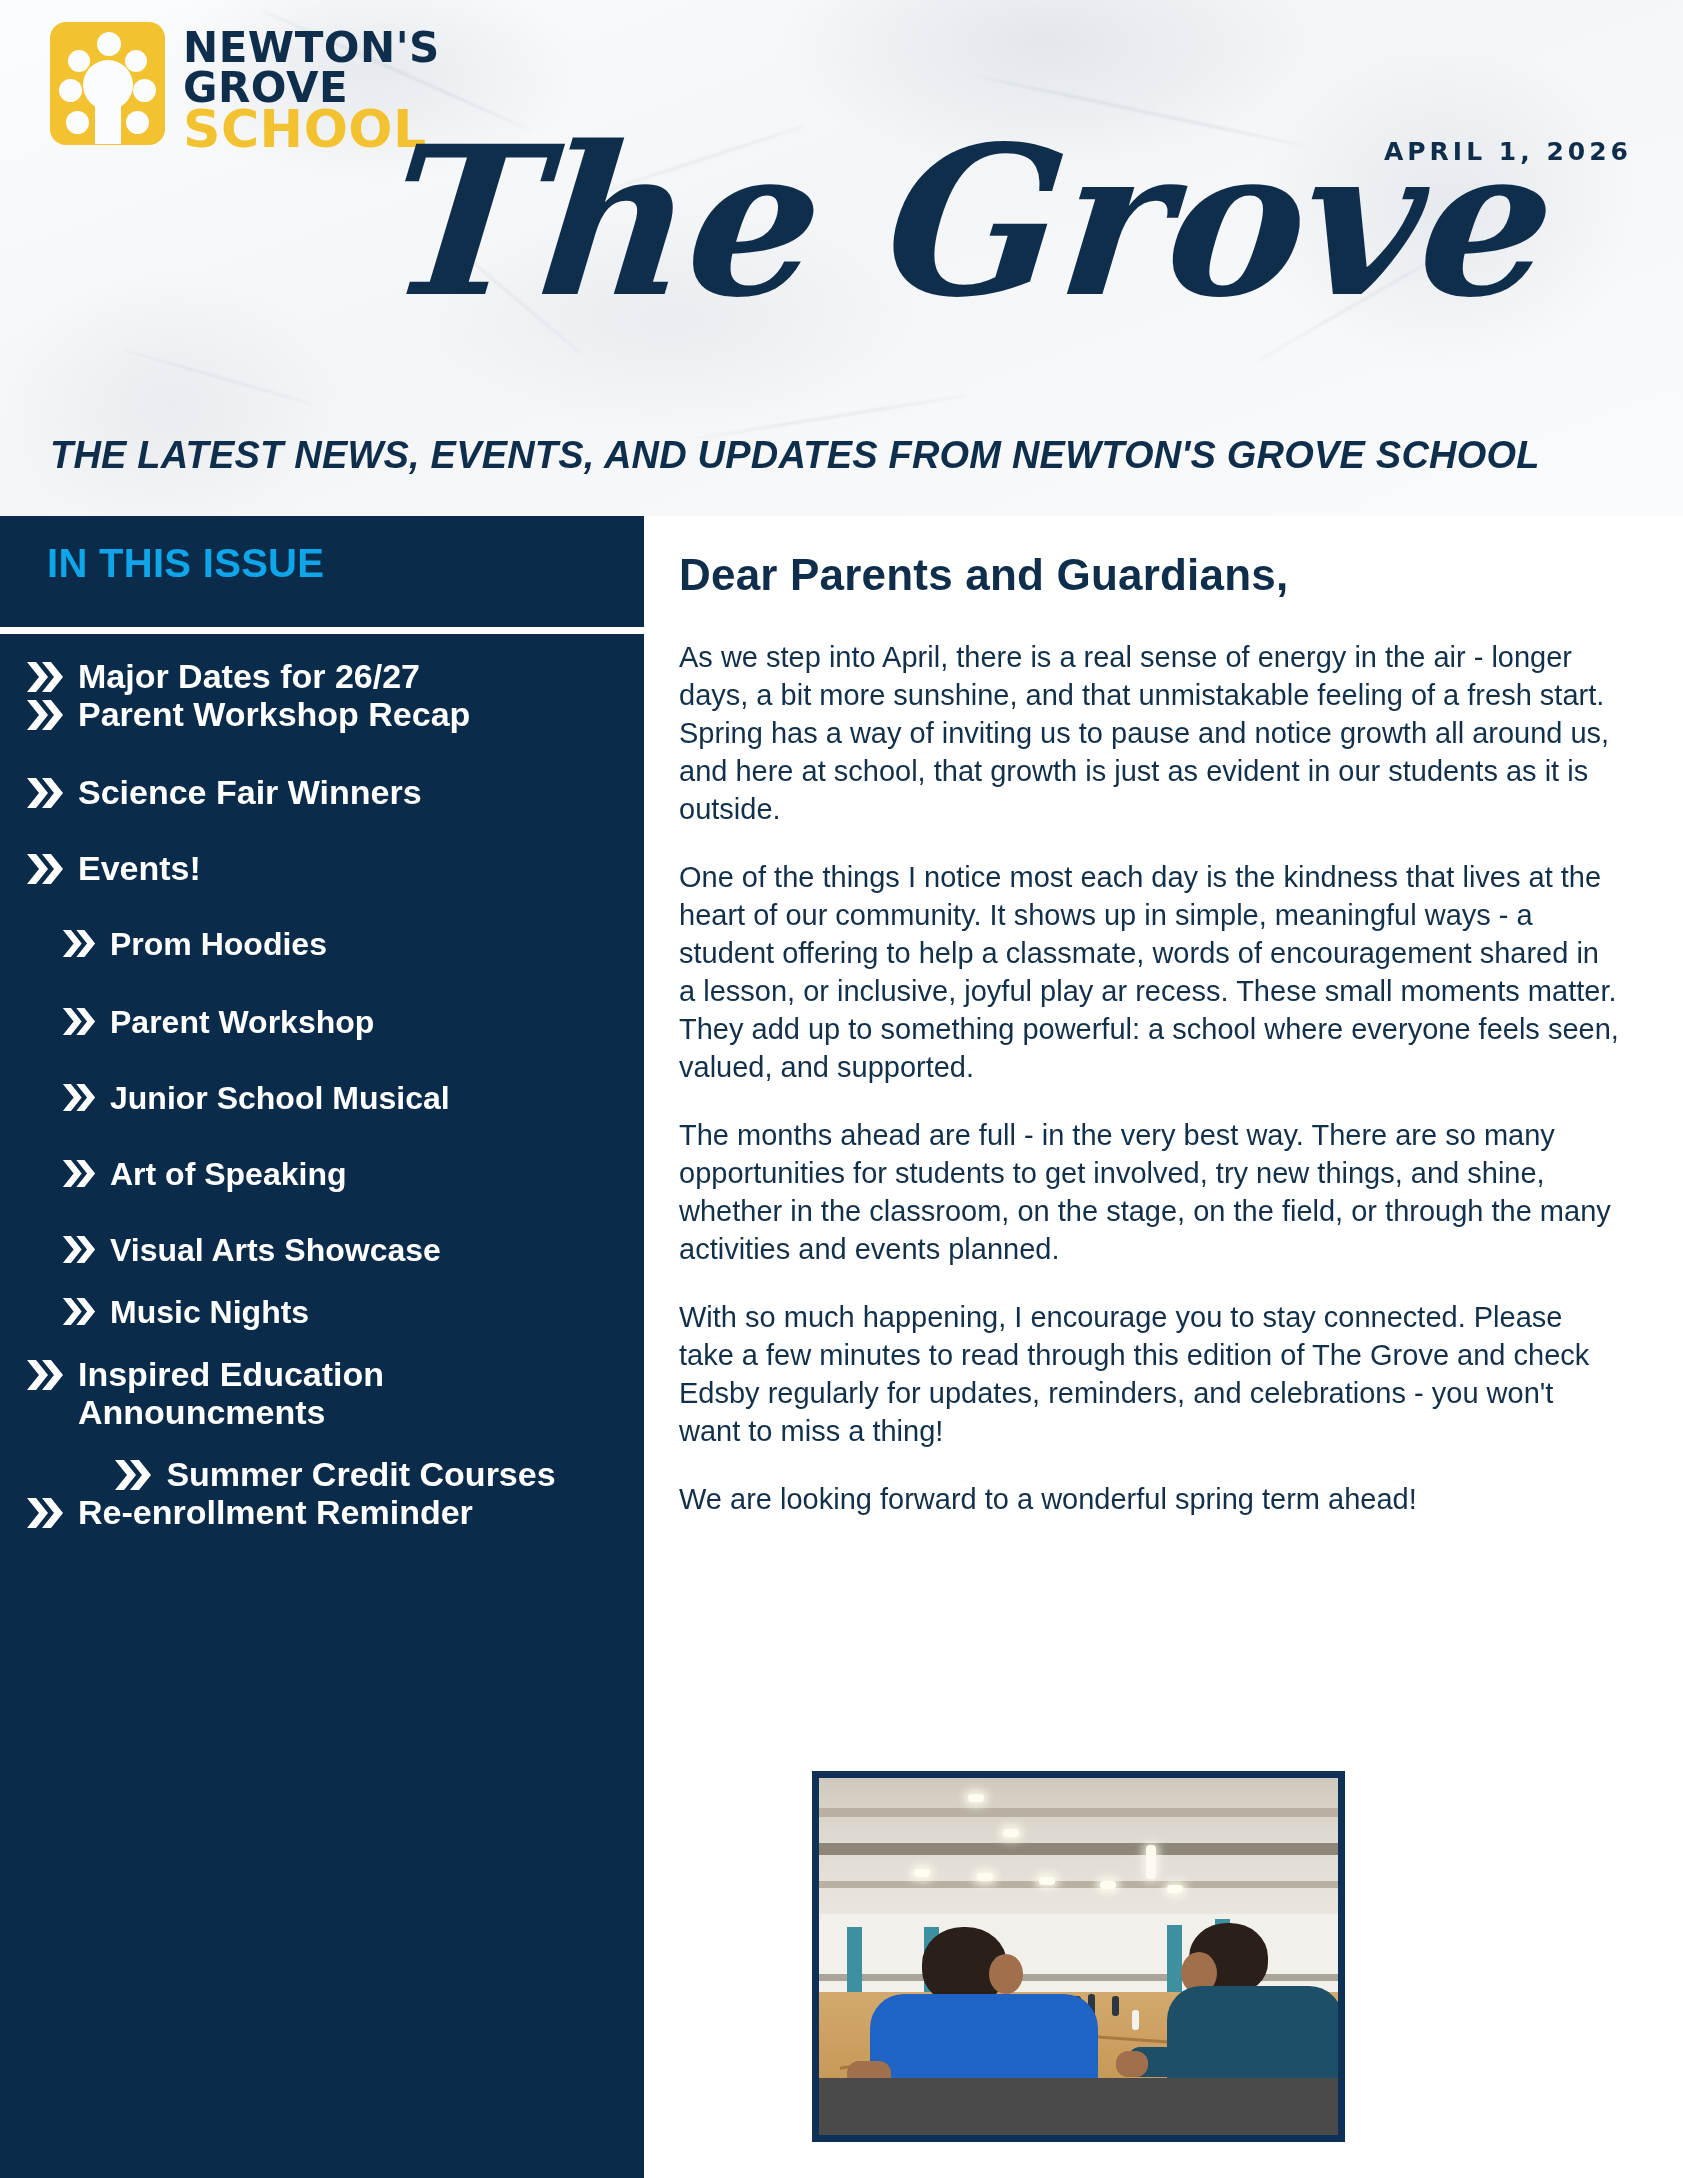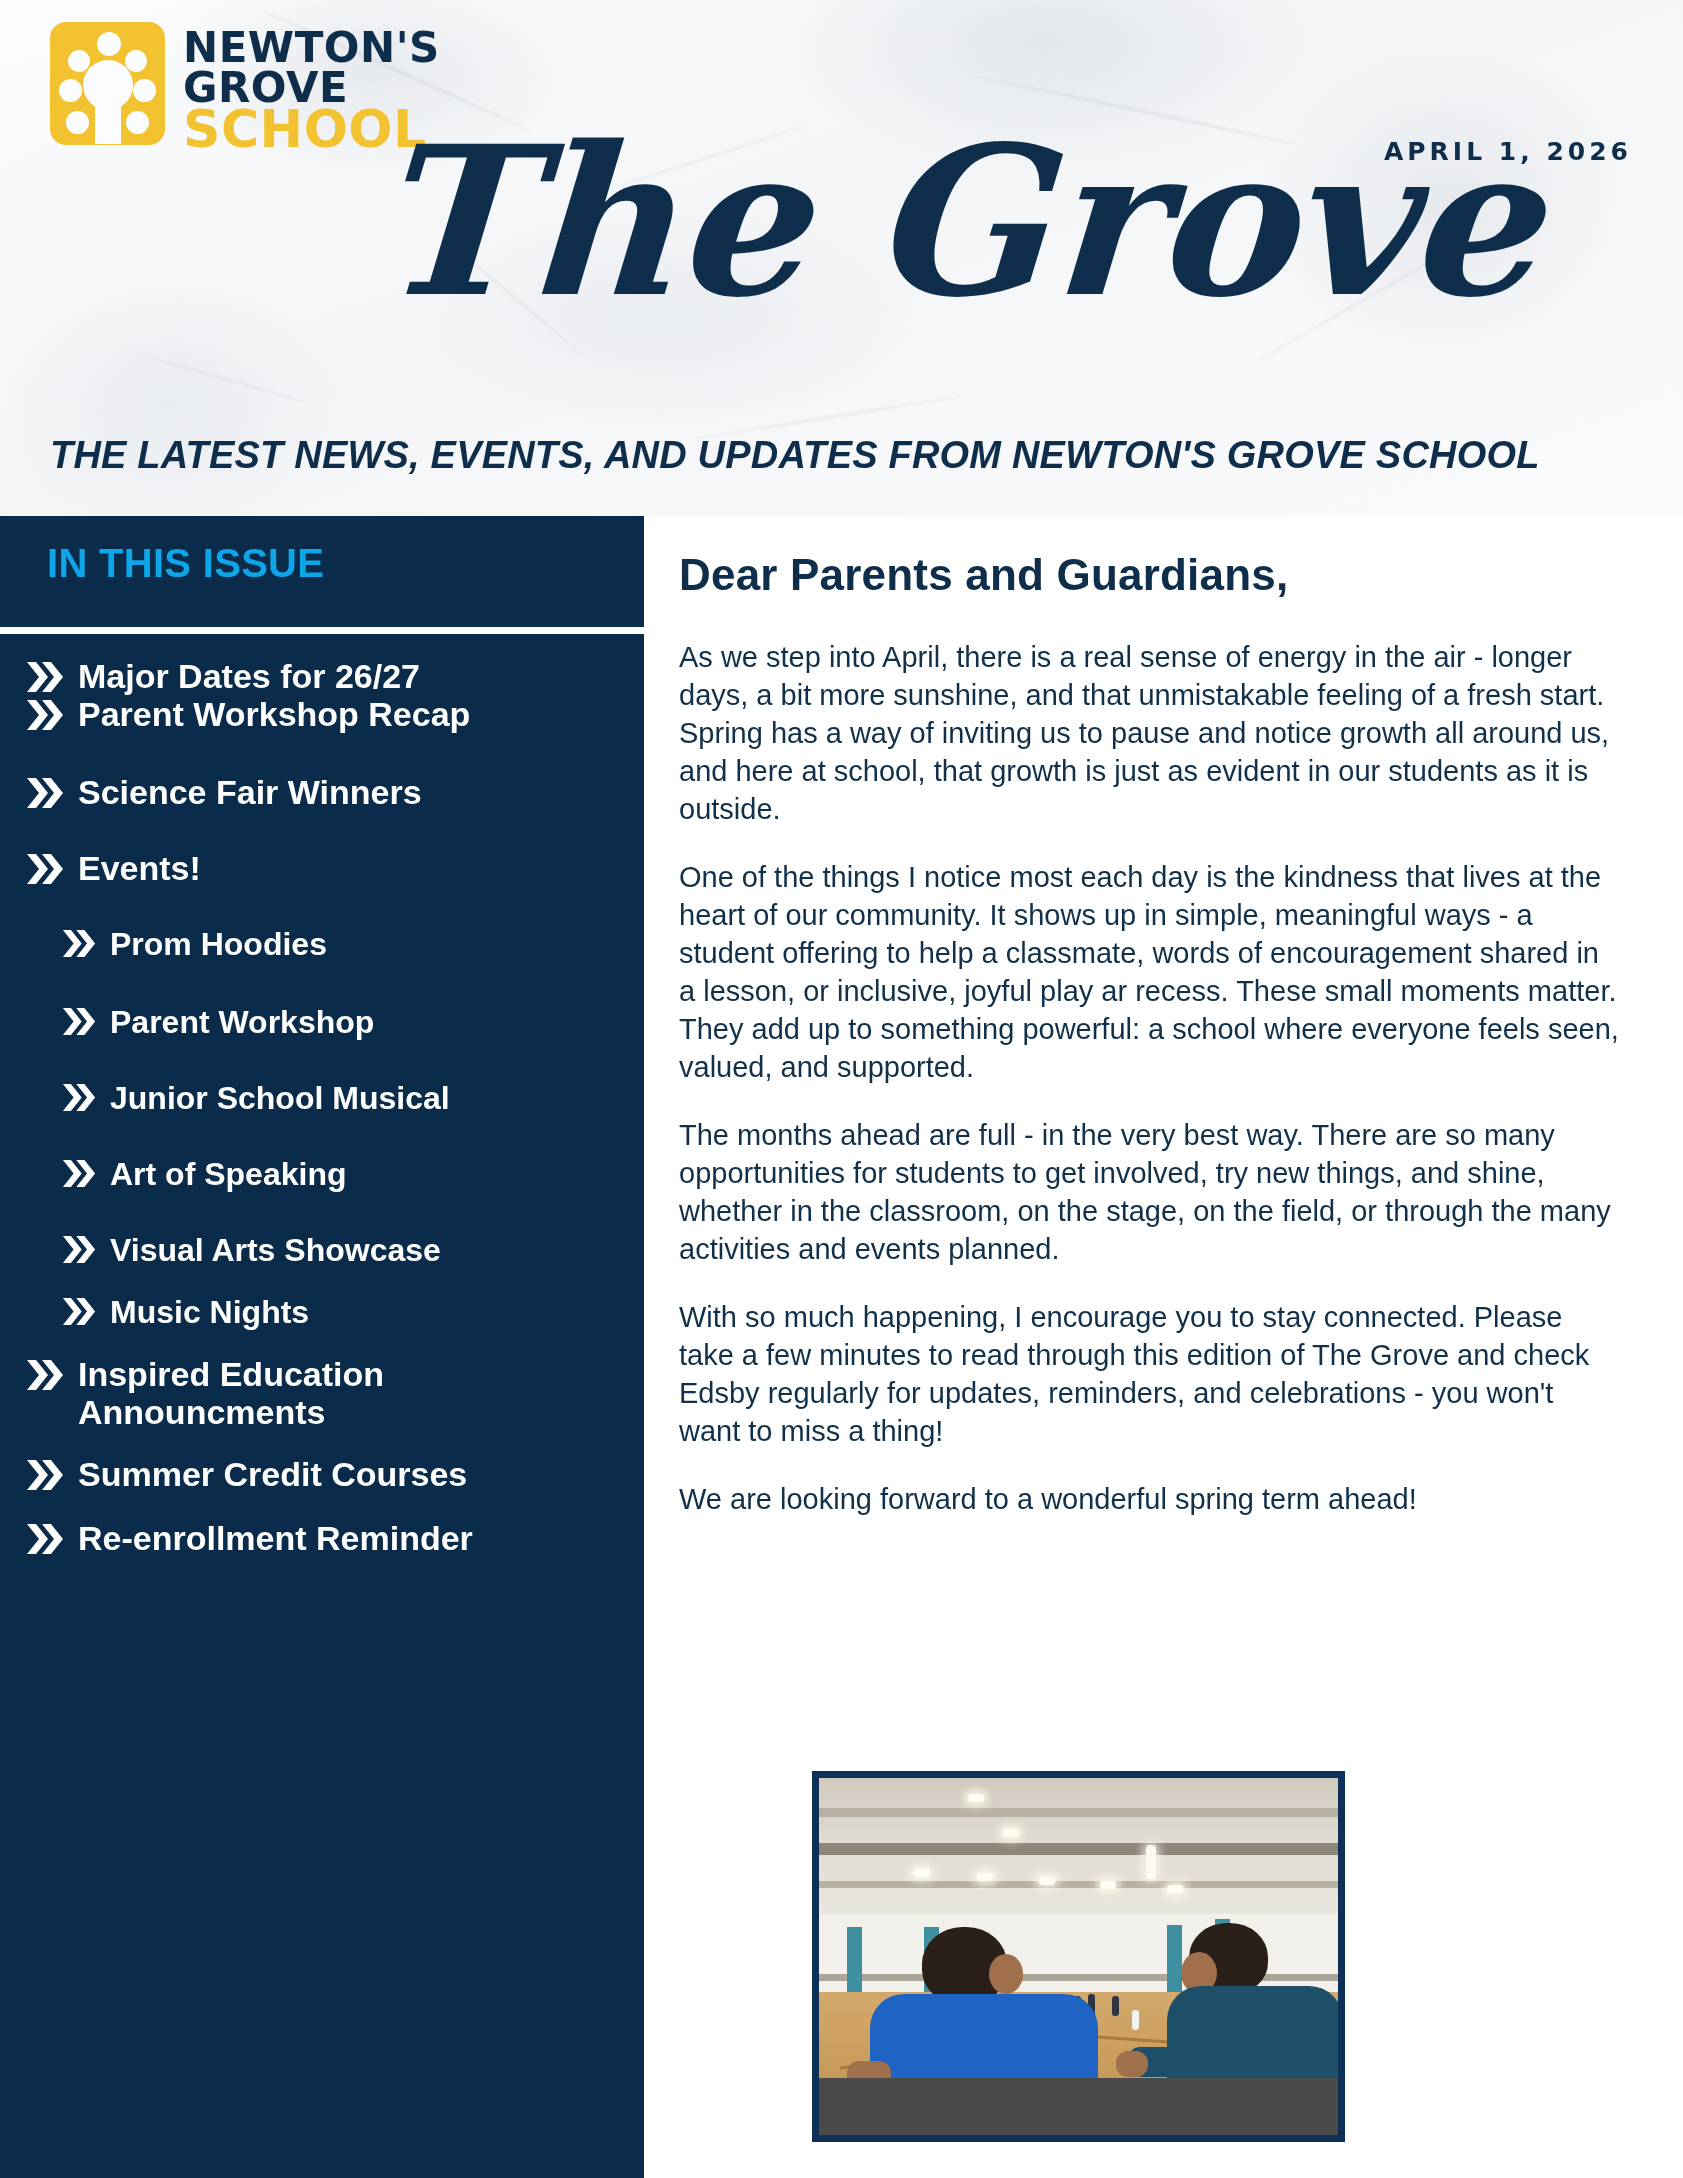--- a/index.html
+++ b/index.html
@@ -278,21 +278,21 @@
               </svg></span>
             <span class="toc-label">Music Nights</span>
           </div>
           <div class="toc-item" style="margin-bottom: 24px;">
             <span class="chev "><svg viewBox="0 0 38 34" width="100%" height="100%" aria-hidden="true">
                 <polygon fill="#ffffff" points="1,2 10,2 22,17 10,32 1,32 13,17"></polygon>
                 <polygon fill="#ffffff" points="16,2 25,2 37,17 25,32 16,32 28,17"></polygon>
               </svg></span>
             <span class="toc-label">Inspired Education<br>Announcments</span>
           </div>
-          <div class="toc-item" style="margin-bottom: 26px;">
+          <div class="toc-item" style=" justify-content: center;">
             <span class="chev "><svg viewBox="0 0 38 34" width="100%" height="100%" aria-hidden="true">
                 <polygon fill="#ffffff" points="1,2 10,2 22,17 10,32 1,32 13,17"></polygon>
                 <polygon fill="#ffffff" points="16,2 25,2 37,17 25,32 16,32 28,17"></polygon>
               </svg></span>
             <span class="toc-label">Summer Credit Courses</span>
           </div>
           <div class="toc-item" style="margin-bottom: 26px;">
             <span class="chev "><svg viewBox="0 0 38 34" width="100%" height="100%" aria-hidden="true">
                 <polygon fill="#ffffff" points="1,2 10,2 22,17 10,32 1,32 13,17"></polygon>
                 <polygon fill="#ffffff" points="16,2 25,2 37,17 25,32 16,32 28,17"></polygon>

